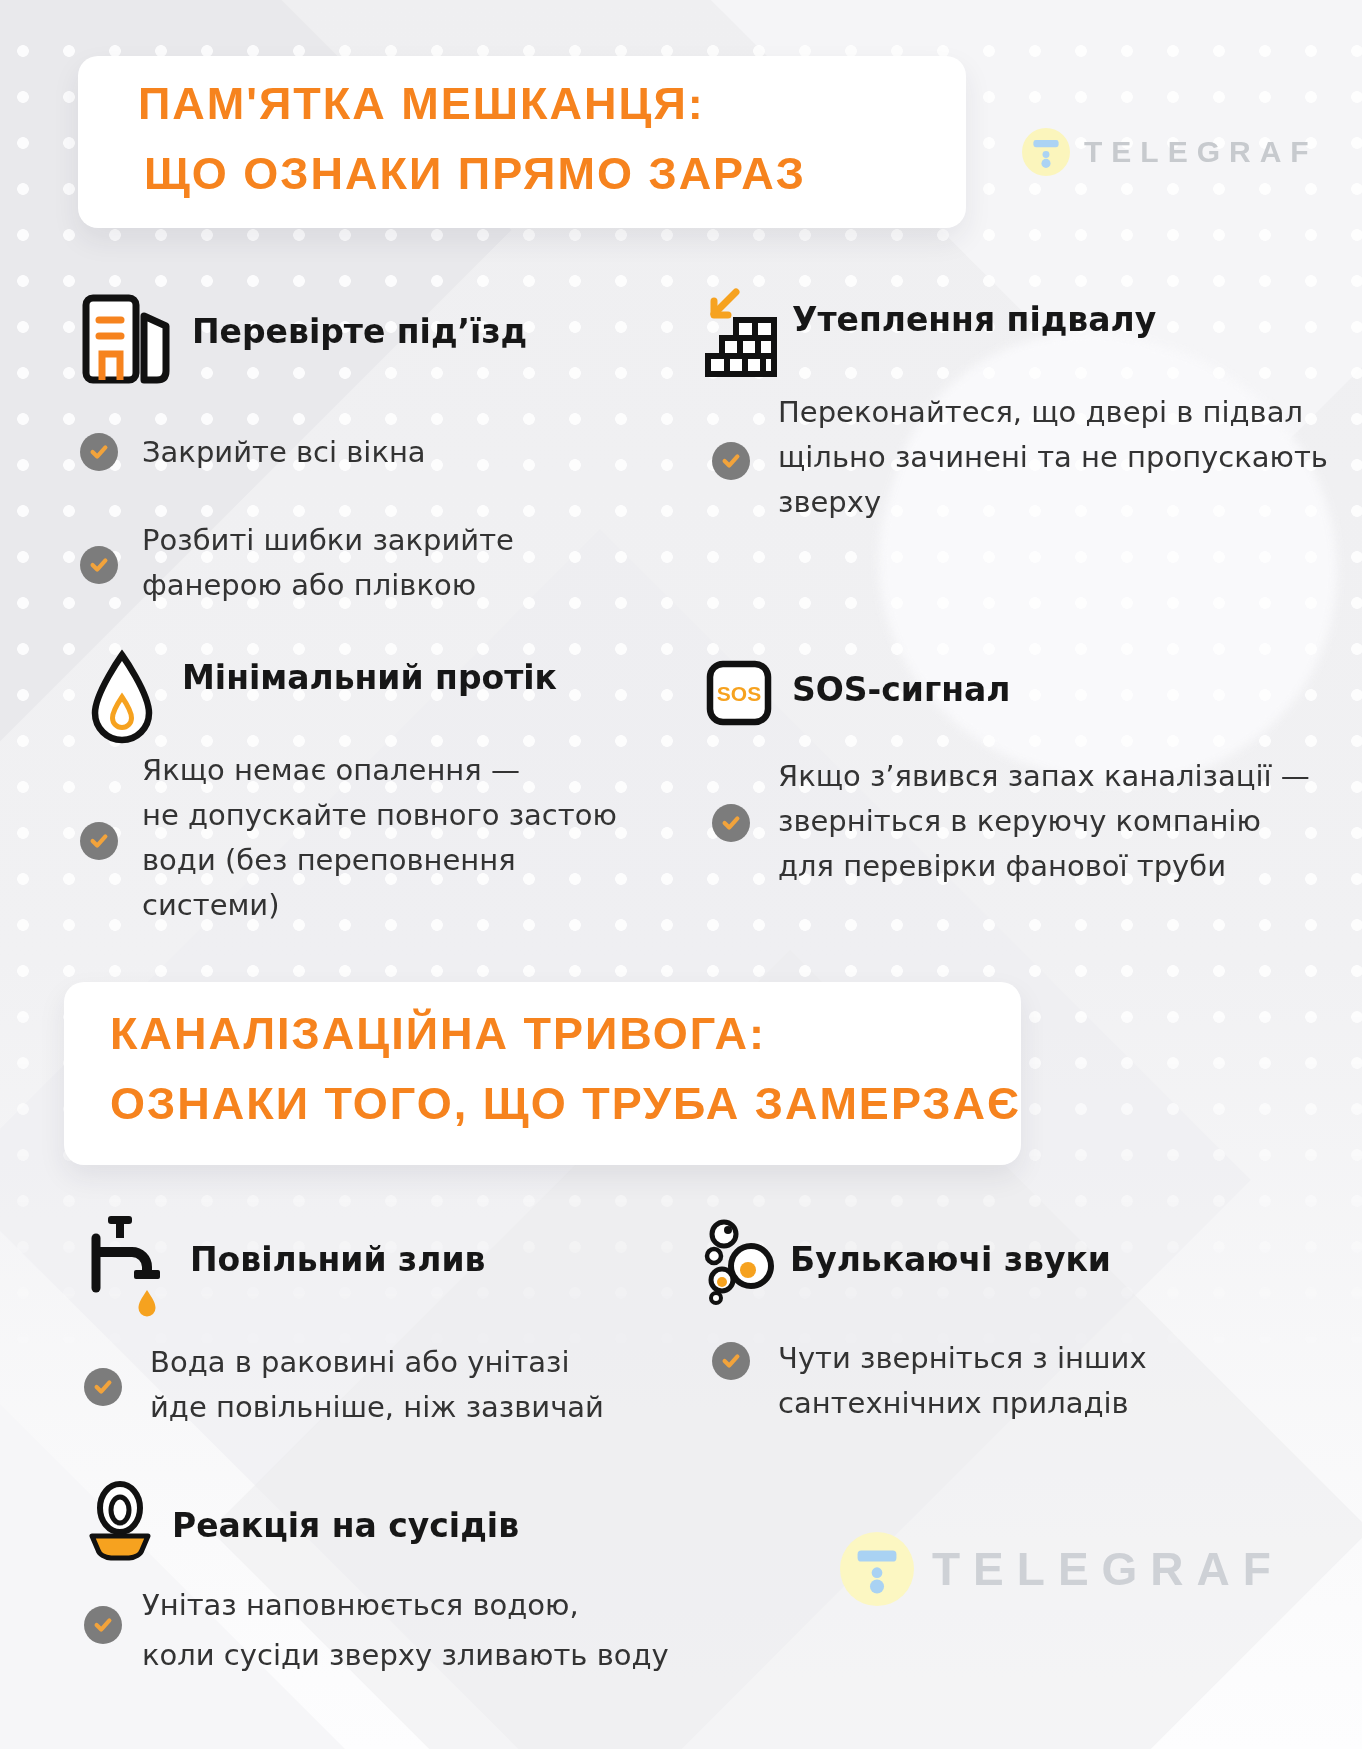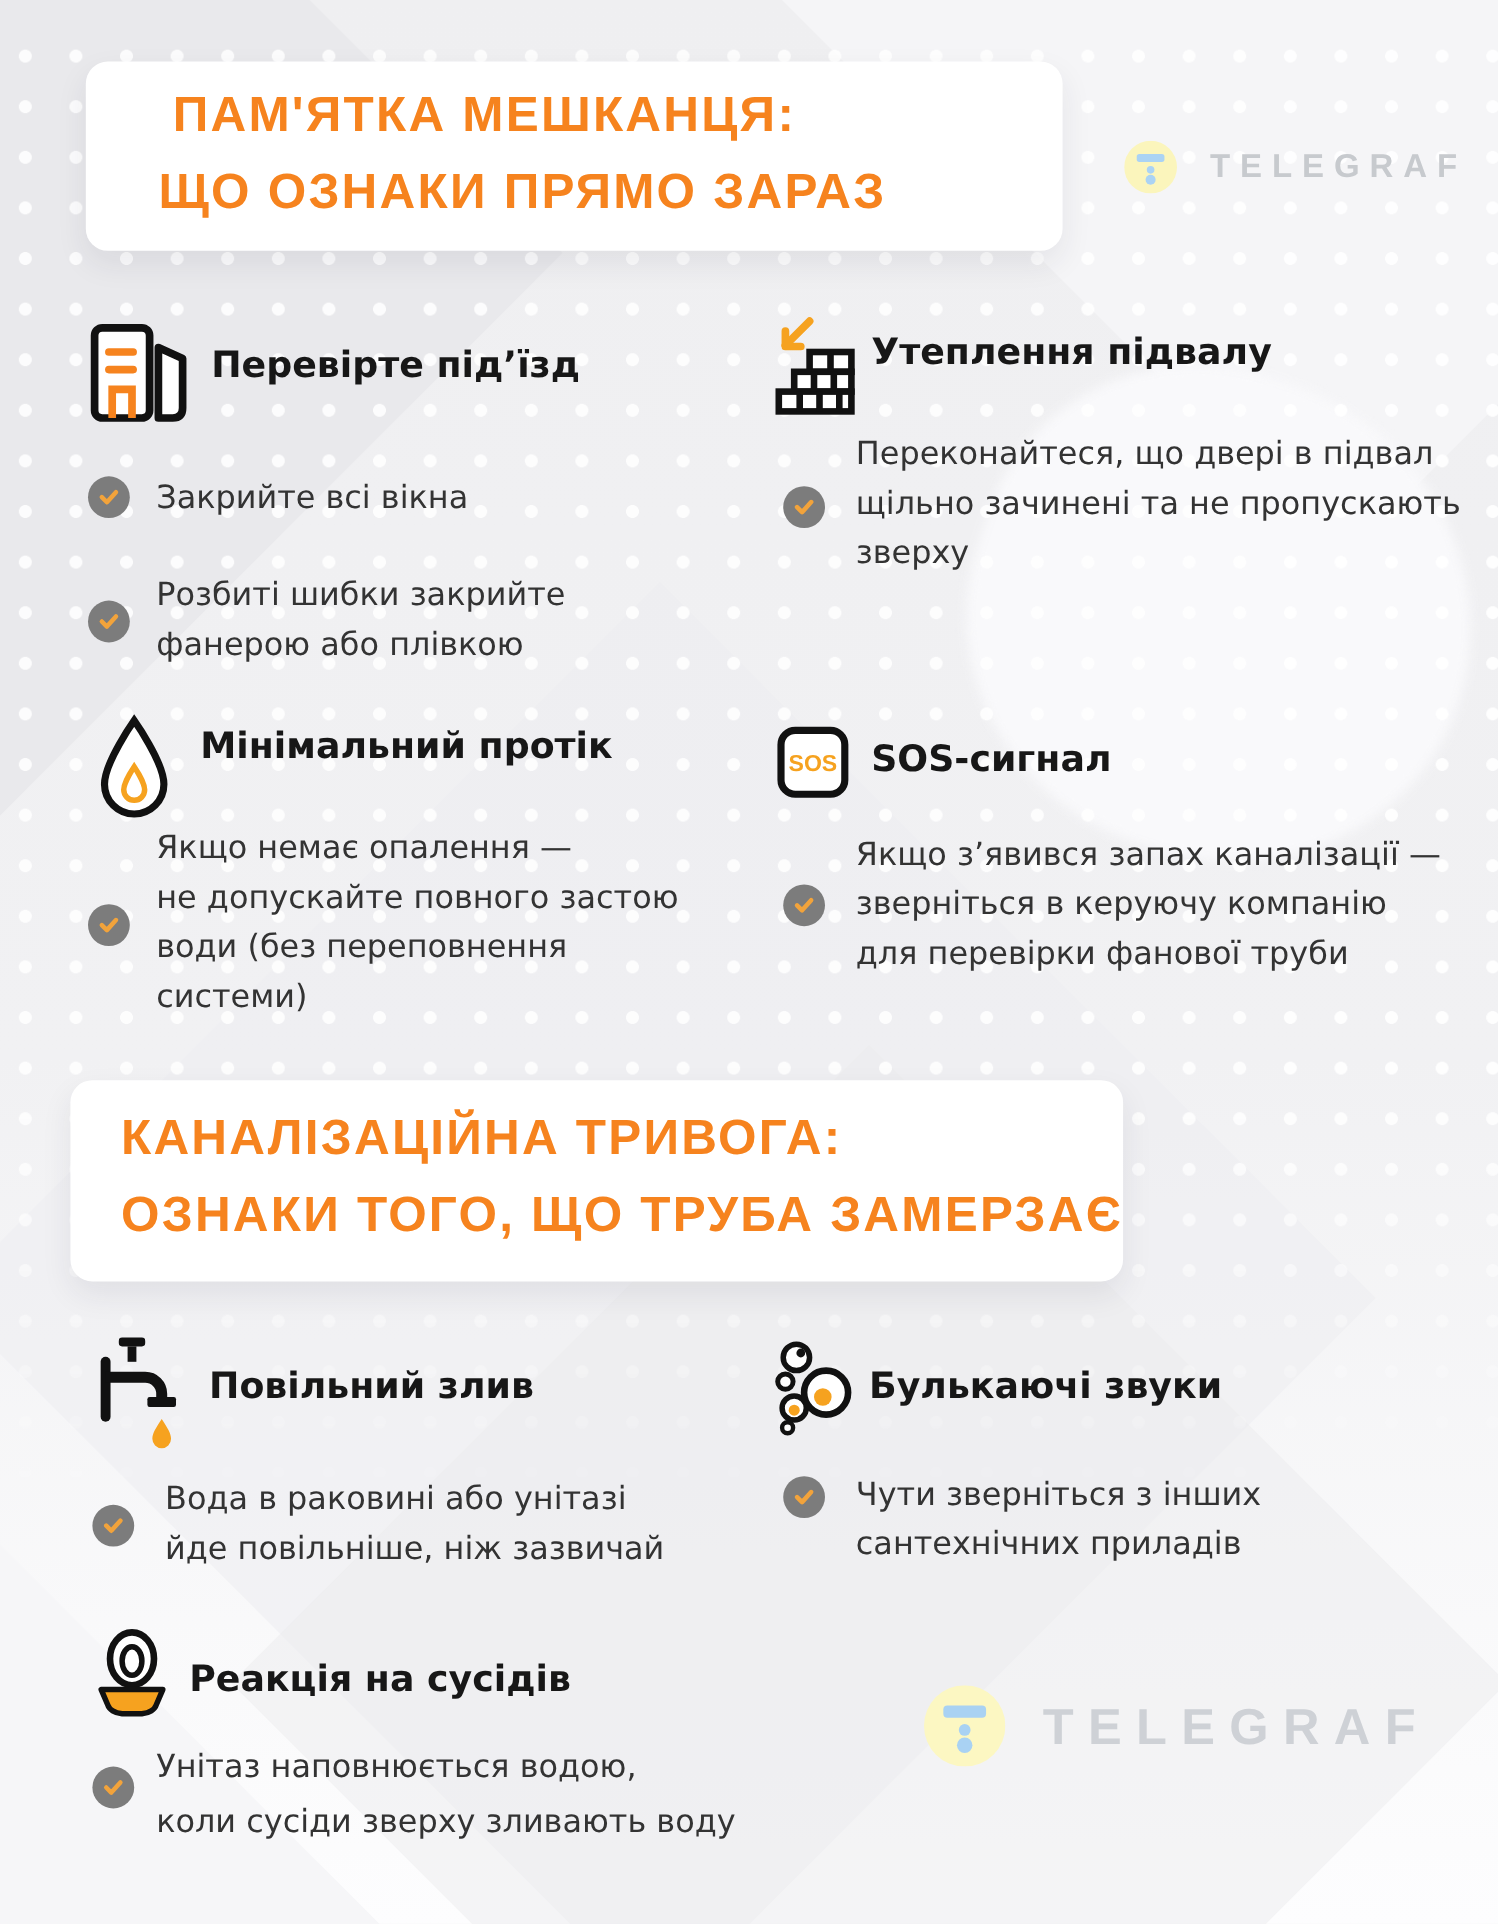--- a/index.html
+++ b/index.html
@@ -44,42 +44,42 @@
   .bullet-circle{
     position:absolute;width:38px;height:38px;border-radius:50%;background:#7c7c7c;
     display:flex;align-items:center;justify-content:center;
   }
   .bullet-text{position:absolute;}
   .bullet-text div{
     font-size:29px;line-height:45px;color:#333333;white-space:nowrap;
   }
 
   
-  .wm{position:absolute;display:flex;align-items:center;gap:16px;}
+  .wm{position:absolute;display:flex;align-items:center;}
   .wm-text{font-family:"Liberation Sans",sans-serif;font-weight:bold;white-space:nowrap;}
   .wm-top .wm-text{font-size:30px;letter-spacing:9px;color:#c7cace;margin-left:14px;}
   .wm-bottom .wm-text{font-size:46px;letter-spacing:13px;color:#ced1d6;margin-left:18px;}
 </style>
 </head>
 <body>
 
 <div id="canvas">
 
   <div class="bg-shape shape-a"></div>
   <div class="bg-shape shape-c"></div>
   <div class="bg-shape shape-b"></div>
   <div class="bg-shape shape-d"></div>
   <div class="bg-shape shape-e"></div>
   <div class="blob"></div>
   <div class="dots"></div>
 
   <div class="content">
 
     <div class="title-card" style="left:78px;top:56px;width:888px;height:172px;">
-      <div class="title-line" style="left:79px;top:22px;">ПАМ'ЯТКА МЕШКАНЦЯ:</div>
+      <div class="title-line" style="left:60px;top:22px;">ПАМ'ЯТКА МЕШКАНЦЯ:</div>
       <div class="title-line" style="left:66px;top:92px;">ЩО ОЗНАКИ ПРЯМО ЗАРАЗ</div>
     </div>
 
     <div class="wm wm-top" style="left:1022px;top:128px;">
       <svg width="48" height="48" viewBox="0 0 40 40">
         <circle cx="20" cy="20" r="20" fill="#FBF5BC"></circle>
         <rect x="9.5" y="10" width="21" height="6" rx="2" fill="#ABD3F4"></rect>
         <circle cx="20" cy="22" r="2.9" fill="#ABD3F4"></circle>
         <circle cx="20" cy="29.5" r="3.8" fill="#ABD3F4"></circle>
       </svg>

